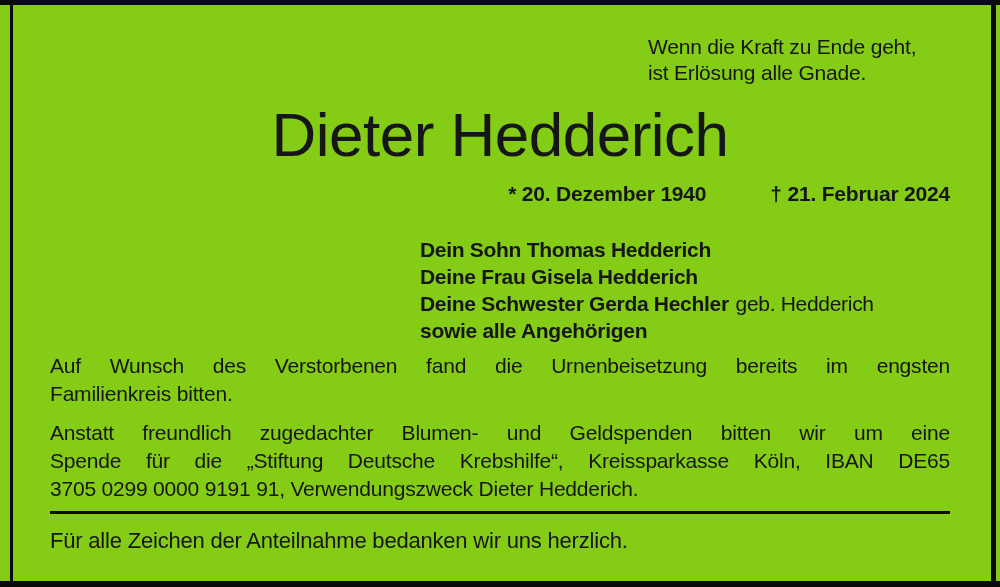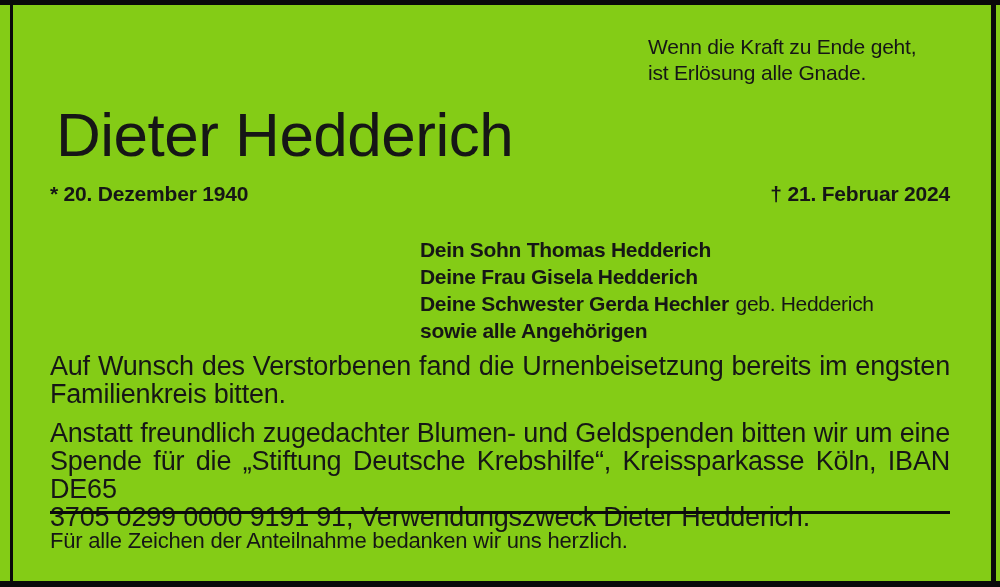--- a/index.html
+++ b/index.html
@@ -26,33 +26,33 @@
   .epigraph {
     position: absolute;
     left: 648px; top: 34px;
     font-size: 21px;
     line-height: 26px;
     letter-spacing: -0.2px;
     white-space: nowrap;
   }
   .name {
     position: absolute;
-    left: 56px; top: 104px; width: 900px;
-    text-align: left;
+    left: 50px; top: 104px; width: 900px;
+    text-align: center;
     font-size: 62px;
     line-height: 62px;
     font-weight: 400;
     letter-spacing: -0.5px;
     white-space: nowrap;
   }
   .dates {
     position: absolute;
     left: 50px; top: 182px; width: 900px;
     display: flex;
-    justify-content: space-between;
+    justify-content: flex-end;
     gap: 64px;
     font-size: 21px;
     font-weight: 700;
     letter-spacing: -0.2px;
     white-space: nowrap;
   }
   .mourners {
     position: absolute;
     left: 420px; top: 236px;
     font-size: 21px;
@@ -61,21 +61,21 @@
     letter-spacing: -0.3px;
     white-space: nowrap;
   }
   .mourners .regular {
     font-weight: 400;
     margin-left: 0.32em;
   }
   .para {
     position: absolute;
     left: 50px; width: 900px;
-    font-size: 27px;
+    font-size: 21px;
     line-height: 28px;
     letter-spacing: -0.2px;
   }
   .para .jline {
     text-align: justify;
     text-align-last: justify;
   }
   .para .lline {
     text-align: left;
   }

